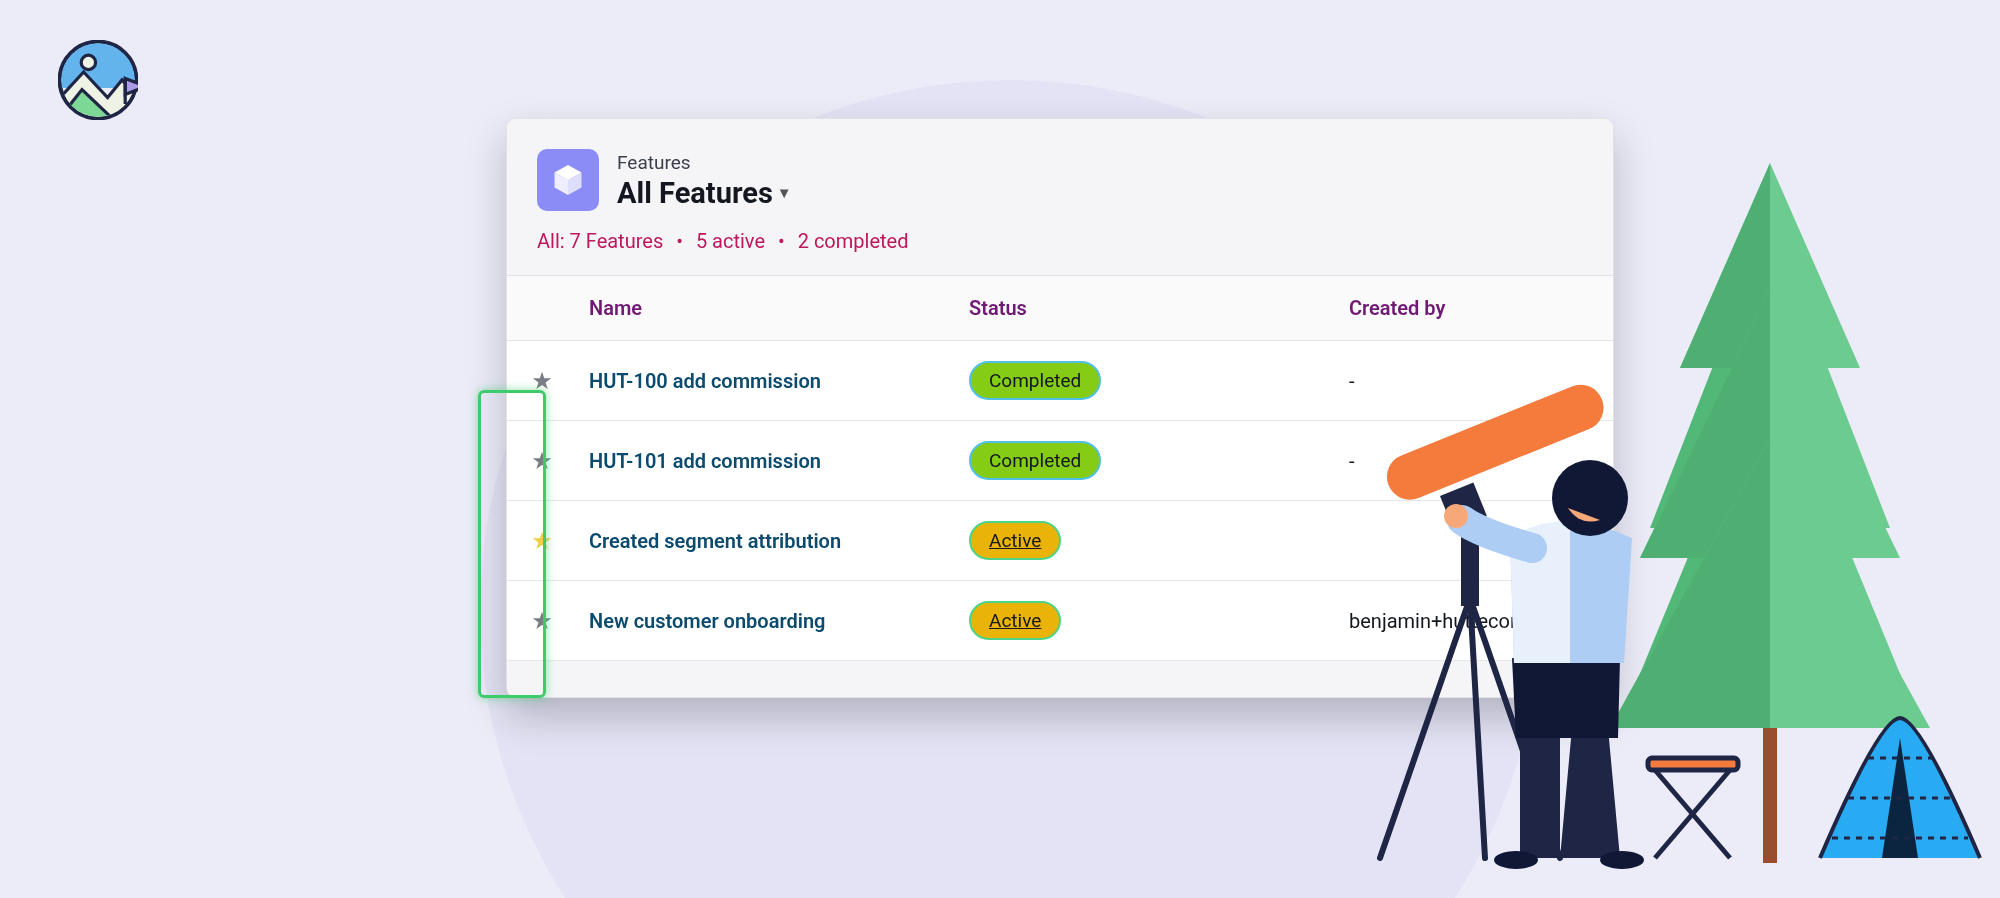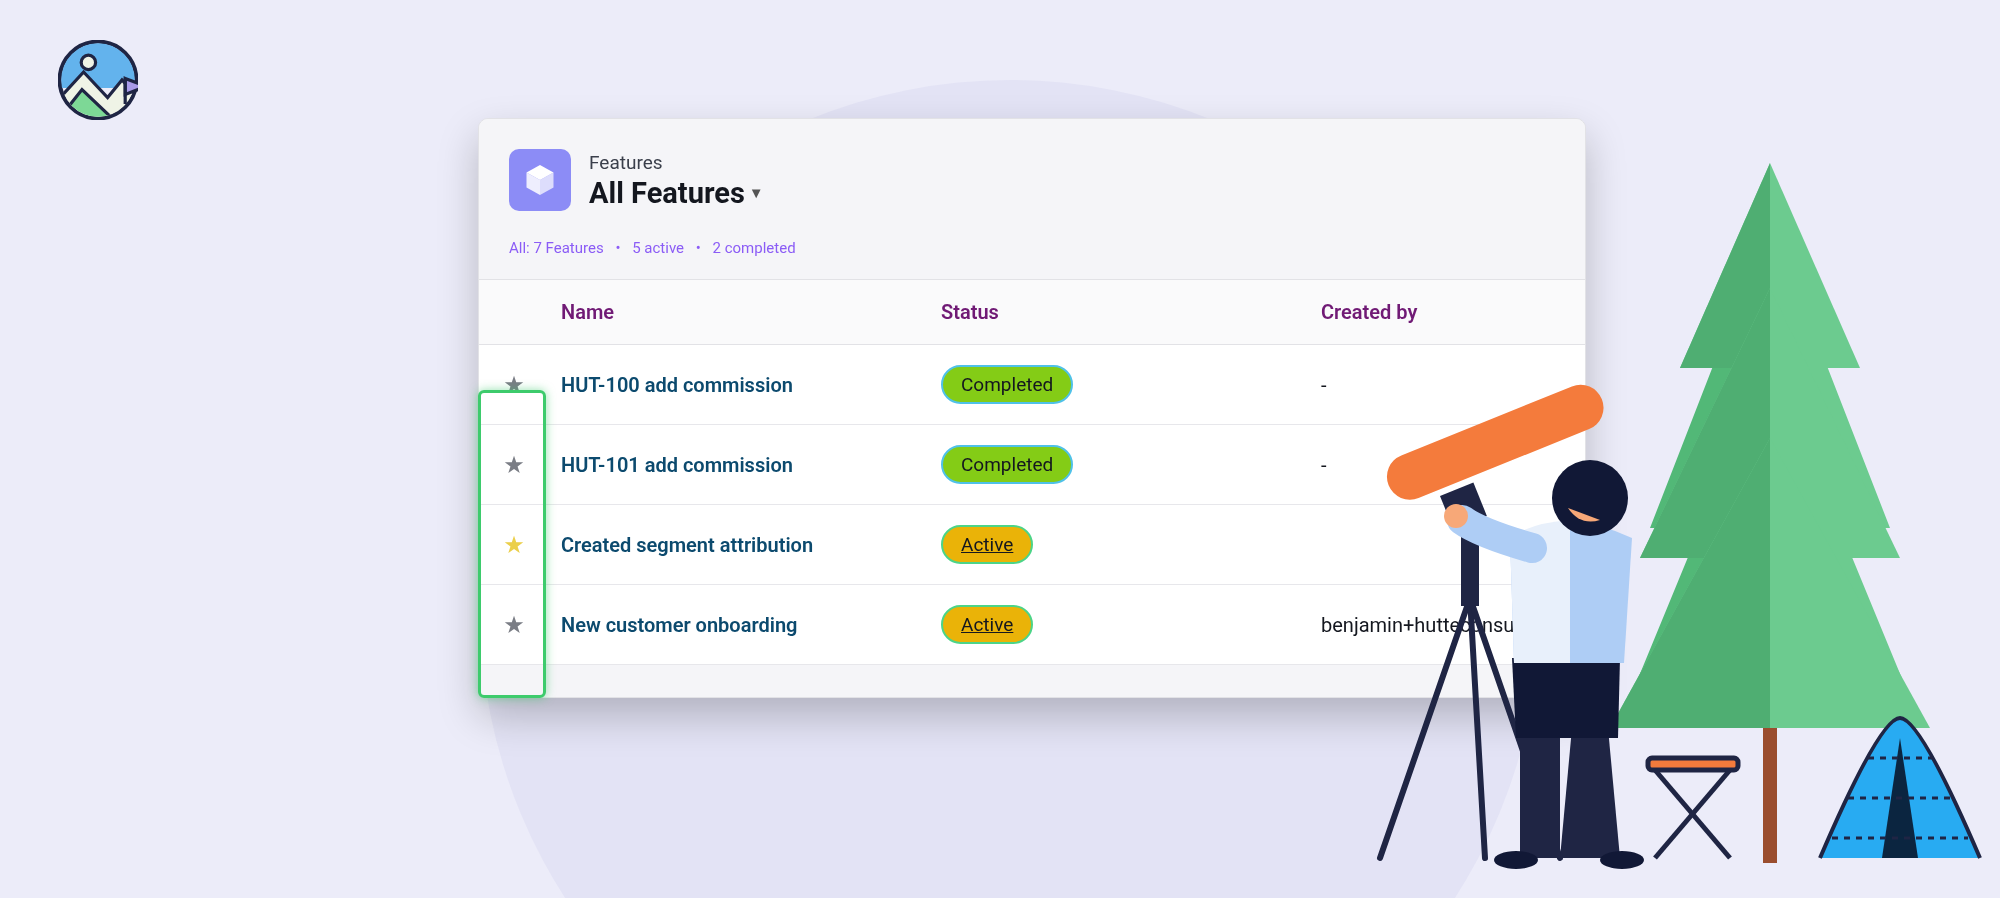--- a/index.html
+++ b/index.html
@@ -28,21 +28,21 @@
     top: 80px;
     width: 1060px;
     height: 1060px;
     border-radius: 50%;
     background: #E3E3F5;
   }
 
   
   .panel {
     position: absolute;
-    left: 478px;
+    left: 506px;
     top: 118px;
     width: 1108px;
     height: 580px;
     background: #F5F5F8;
     border: 1px solid #E2E2E6;
     border-radius: 10px;
     box-shadow: 0 18px 40px rgba(0,0,0,0.22);
     overflow: hidden;
   }
   .panel-header {
@@ -81,23 +81,23 @@
   .page-title {
     font-size: 29px;
     font-weight: 700;
     color: #14171F;
   }
   .caret {
     color: #555;
     font-size: 15px;
   }
   .stats {
-    margin-top: 28px;
-    font-size: 15px;
-    color: #8b5cf6;
+    margin-top: 18px;
+    font-size: 20px;
+    color: #be185d;
   }
   .dot { margin: 0 8px; }
 
   
   .tbl {
     width: 100%;
     background: #FFFFFF;
     border-top: 1px solid #E2E2E6;
   }
   .tbl-head {

